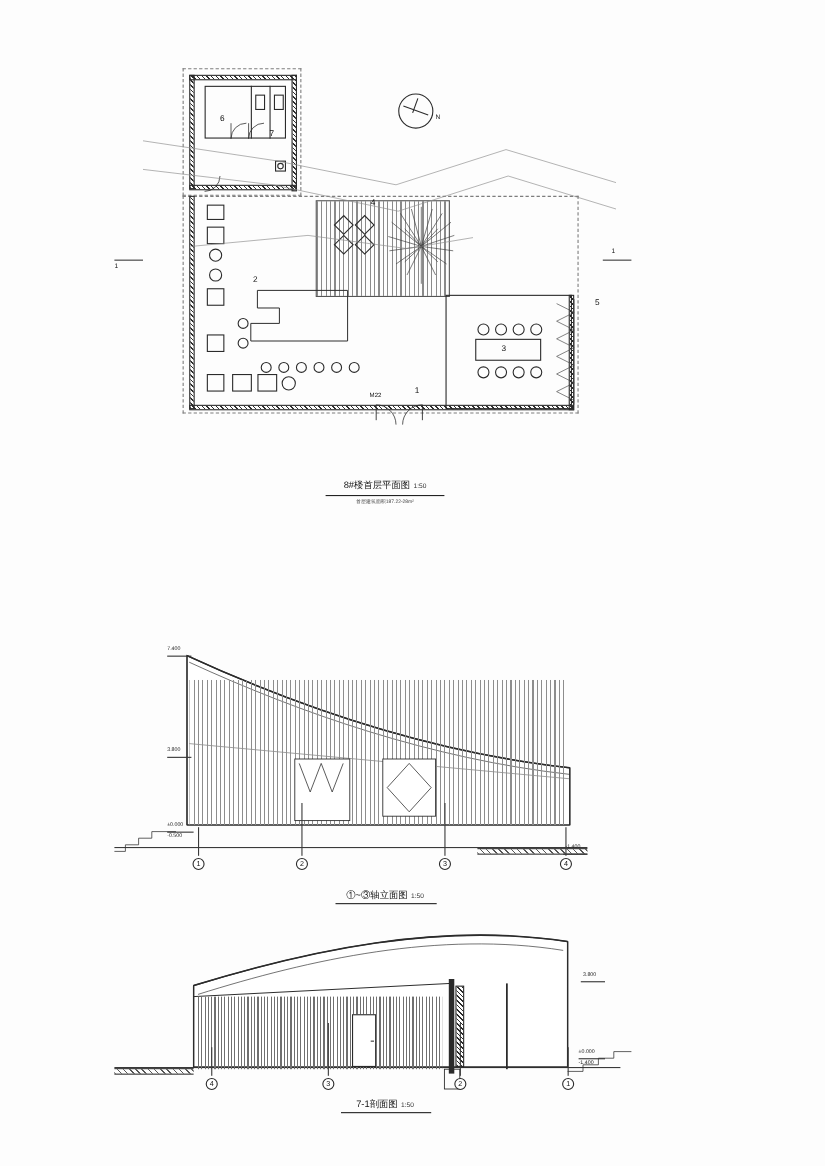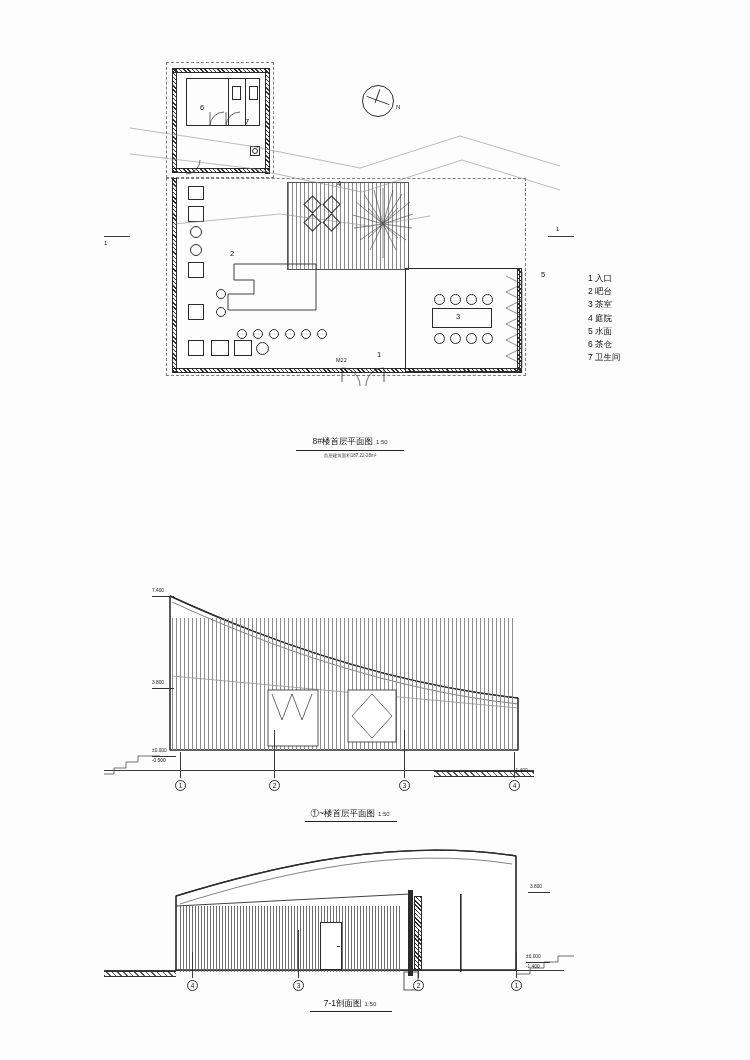--- a/index.html
+++ b/index.html
@@ -338,29 +338,20 @@
     <div class="lbl lbl-sm" style="left:336px;top:358px;">M22</div>
   </div>
 
   <div id="north">
     <div class="ring"></div>
     <div class="needle"></div>
     <div class="needle2"></div>
     <div class="nlabel">N</div>
   </div>
 
-  <div id="legend">
-    <div class="row">1 入口</div>
-    <div class="row">2 吧台</div>
-    <div class="row">3 茶室</div>
-    <div class="row">4 庭院</div>
-    <div class="row">5 水面</div>
-    <div class="row">6 茶仓</div>
-    <div class="row">7 卫生间</div>
-  </div>
 
   <div class="title" style="left:255px;top:436px;width:190px;">
     <span>8#楼首层平面图</span><span class="scale">1:50</span>
   </div>
   <div class="title-rule" style="left:296px;top:450px;width:108px;"></div>
   <div class="subnote" style="left:300px;top:453px;width:100px;">首层建筑面积187.22-28m²</div>
 
   <div class="blk" id="elevation" style="left:0;top:560px;width:640px;height:250px;">
 
     <div class="thin" style="left:104px;top:210px;width:430px;height:1px;"></div>
@@ -406,21 +397,21 @@
     <div class="thin" style="left:180px;top:192px;width:1px;height:26px;"></div>
     <div class="axis-bubble" style="left:175px;top:220px;">1</div>
     <div class="thin" style="left:274px;top:170px;width:1px;height:48px;"></div>
     <div class="axis-bubble" style="left:269px;top:220px;">2</div>
     <div class="thin" style="left:404px;top:170px;width:1px;height:48px;"></div>
     <div class="axis-bubble" style="left:399px;top:220px;">3</div>
     <div class="thin" style="left:514px;top:192px;width:1px;height:26px;"></div>
     <div class="axis-bubble" style="left:509px;top:220px;">4</div>
 
     <div class="title" style="left:260px;top:248px;width:180px;">
-      <span>①~楼首层平面图</span><span class="scale">1:50</span>
+      <span>①~③轴立面图</span><span class="scale">1:50</span>
     </div>
     <div class="title-rule" style="left:305px;top:261px;width:92px;"></div>
   </div>
 
   <div class="blk" id="section" style="left:0;top:810px;width:640px;height:230px;">
 
     <div class="thin" style="left:104px;top:160px;width:460px;height:1px;"></div>
     <div class="ground" style="left:104px;top:161px;width:72px;height:6px;"></div>
 
     <svg class="draw" style="left:160px;top:20px;width:410px;height:145px;">

